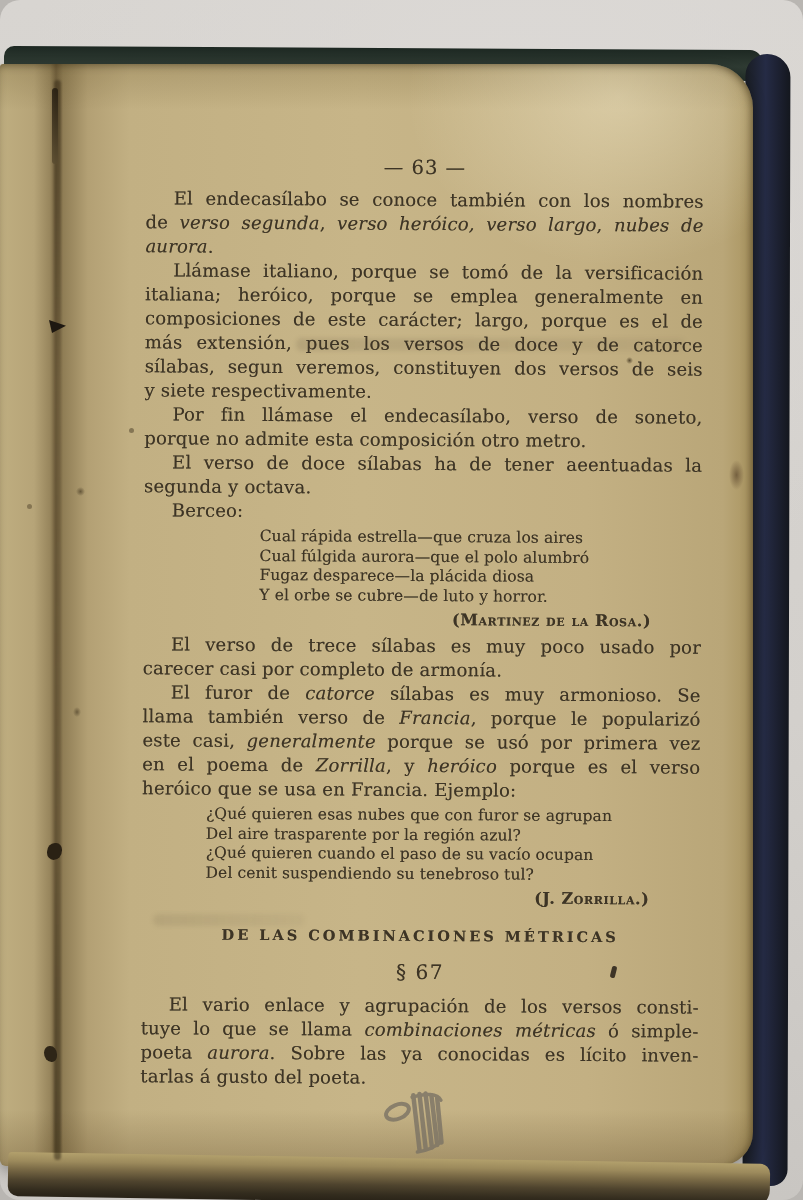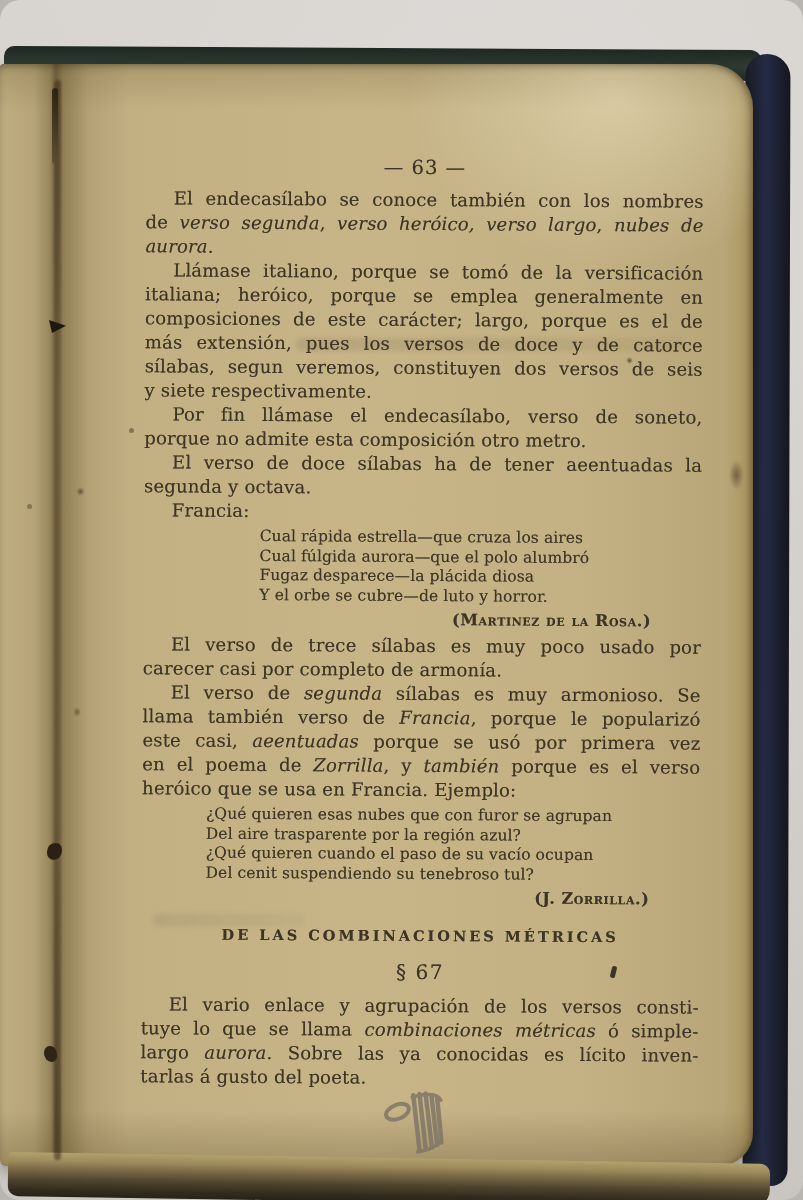--- a/index.html
+++ b/index.html
@@ -121,49 +121,49 @@
       </div>
       <div class="para">
         <div class="line indent j"><span>Por fin llámase el endecasílabo, verso de soneto,</span></div>
         <div class="line"><span>porque no admite esta composición otro metro.</span></div>
       </div>
       <div class="para">
         <div class="line indent j"><span>El verso de doce sílabas ha de tener aeentuadas la</span></div>
         <div class="line"><span>segunda y octava.</span></div>
       </div>
       <div class="para">
-        <div class="line indent"><span>Francia:</span></div>
+        <div class="line indent"><span>Berceo:</span></div>
       </div>
       <div class="verse deep">
         <div class="vline">Cual rápida estrella—que cruza los aires</div>
         <div class="vline">Cual fúlgida aurora—que el polo alumbró</div>
         <div class="vline">Fugaz desparece—la plácida diosa</div>
         <div class="vline">Y el orbe se cubre—de luto y horror.</div>
       </div>
       <div class="attr">(Martinez de la Rosa.)</div>
       <div class="para">
         <div class="line indent j"><span>El verso de trece sílabas es muy poco usado por</span></div>
         <div class="line"><span>carecer casi por completo de armonía.</span></div>
       </div>
       <div class="para">
-        <div class="line indent j"><span>El verso de </span><span class="it">segunda</span><span> sílabas es muy armonioso. Se</span></div>
+        <div class="line indent j"><span>El furor de </span><span class="it">catorce</span><span> sílabas es muy armonioso. Se</span></div>
         <div class="line j"><span>llama también verso de </span><span class="it">Francia</span><span>, porque le popularizó</span></div>
-        <div class="line j"><span>este casi, </span><span class="it">aeentuadas</span><span> porque se usó por primera vez</span></div>
-        <div class="line j"><span>en el poema de </span><span class="it">Zorrilla</span><span>, y </span><span class="it">también</span><span> porque es el verso</span></div>
+        <div class="line j"><span>este casi, </span><span class="it">generalmente</span><span> porque se usó por primera vez</span></div>
+        <div class="line j"><span>en el poema de </span><span class="it">Zorrilla</span><span>, y </span><span class="it">heróico</span><span> porque es el verso</span></div>
         <div class="line"><span>heróico que se usa en Francia. Ejemplo:</span></div>
       </div>
       <div class="verse shallow">
         <div class="vline">¿Qué quieren esas nubes que con furor se agrupan</div>
         <div class="vline">Del aire trasparente por la región azul?</div>
         <div class="vline">¿Qué quieren cuando el paso de su vacío ocupan</div>
         <div class="vline">Del cenit suspendiendo su tenebroso tul?</div>
       </div>
       <div class="attr">(J. Zorrilla.)</div>
       <div class="heading">DE LAS COMBINACIONES MÉTRICAS</div>
       <div class="secmark">§ 67</div>
       <div class="para">
         <div class="line indent j"><span>El vario enlace y agrupación de los versos consti-</span></div>
         <div class="line j"><span>tuye lo que se llama </span><span class="it">combinaciones métricas</span><span> ó simple-</span></div>
-        <div class="line j"><span>largo </span><span class="it">aurora</span><span>. Sobre las ya conocidas es lícito inven-</span></div>
+        <div class="line j"><span>poeta </span><span class="it">aurora</span><span>. Sobre las ya conocidas es lícito inven-</span></div>
         <div class="line"><span>tarlas á gusto del poeta.</span></div>
       </div>
     </div>
 </div>
 
 </body></html>

